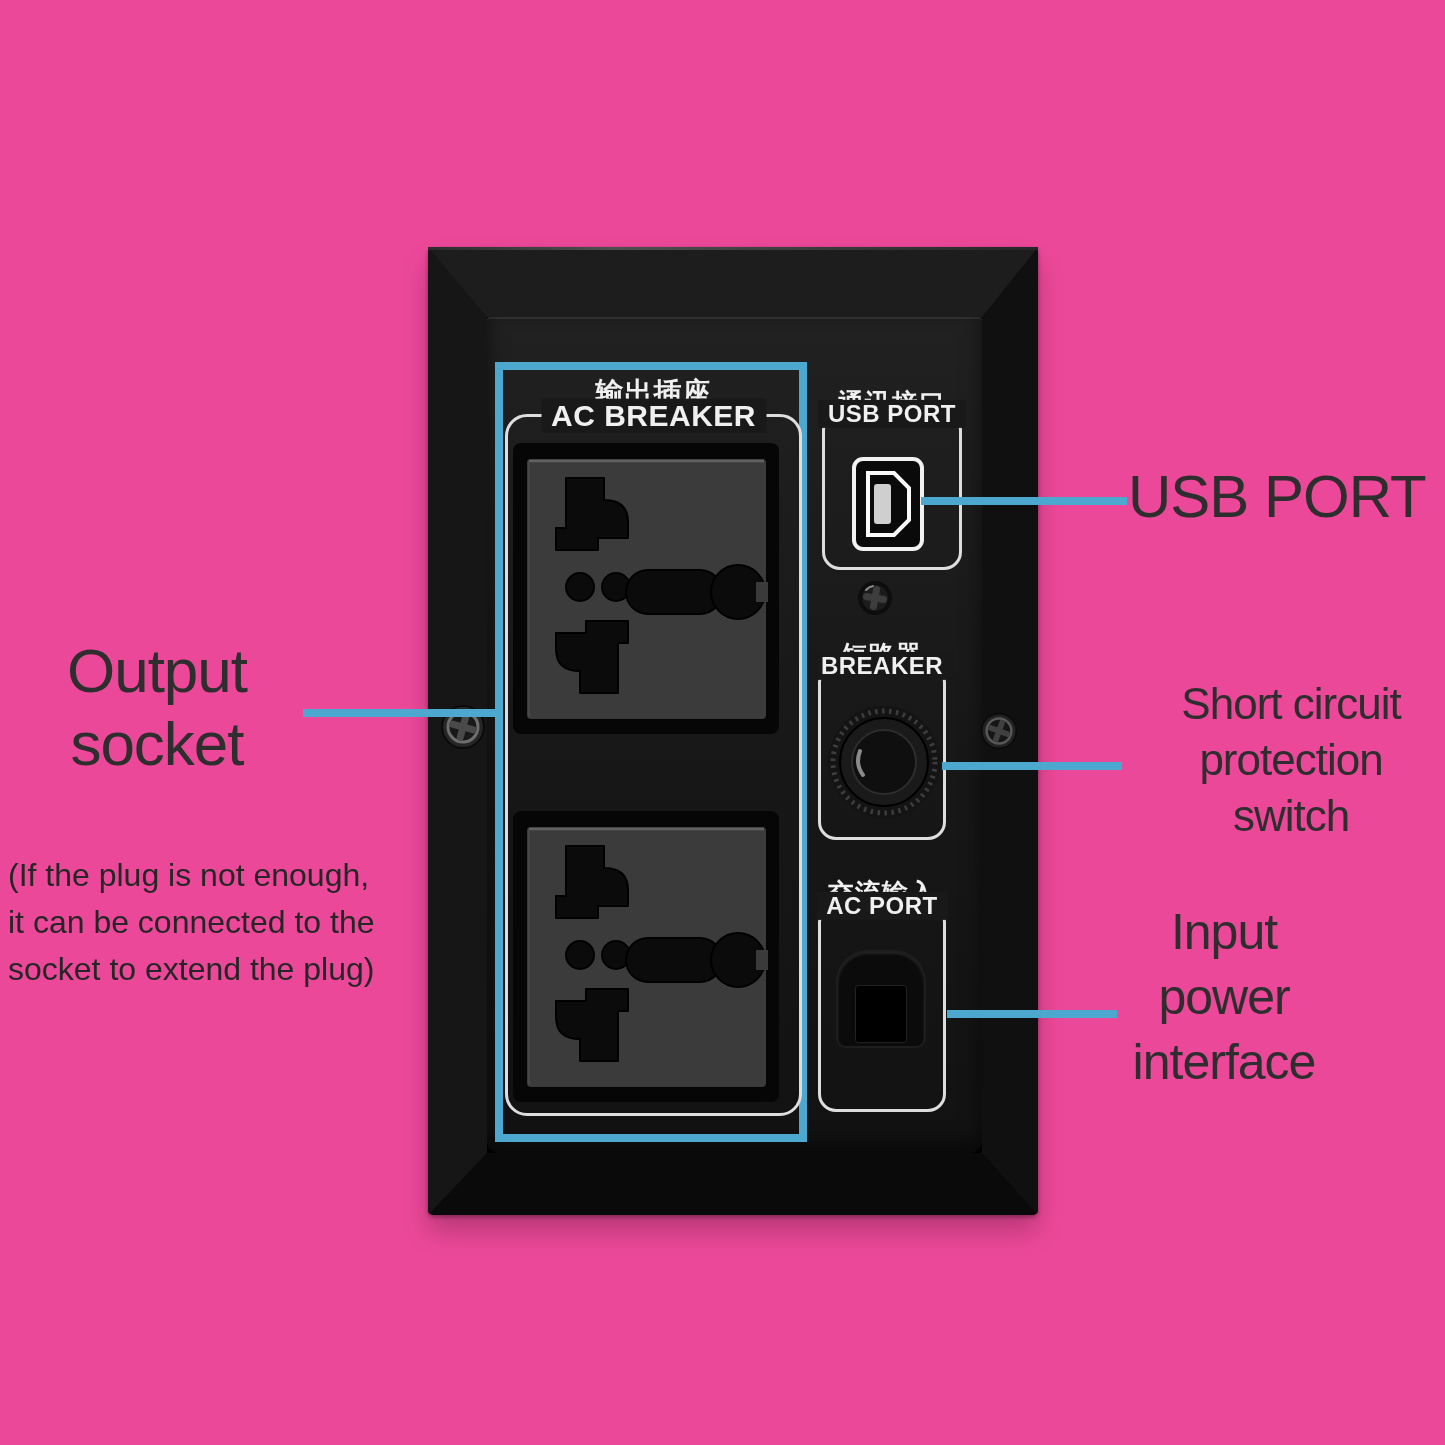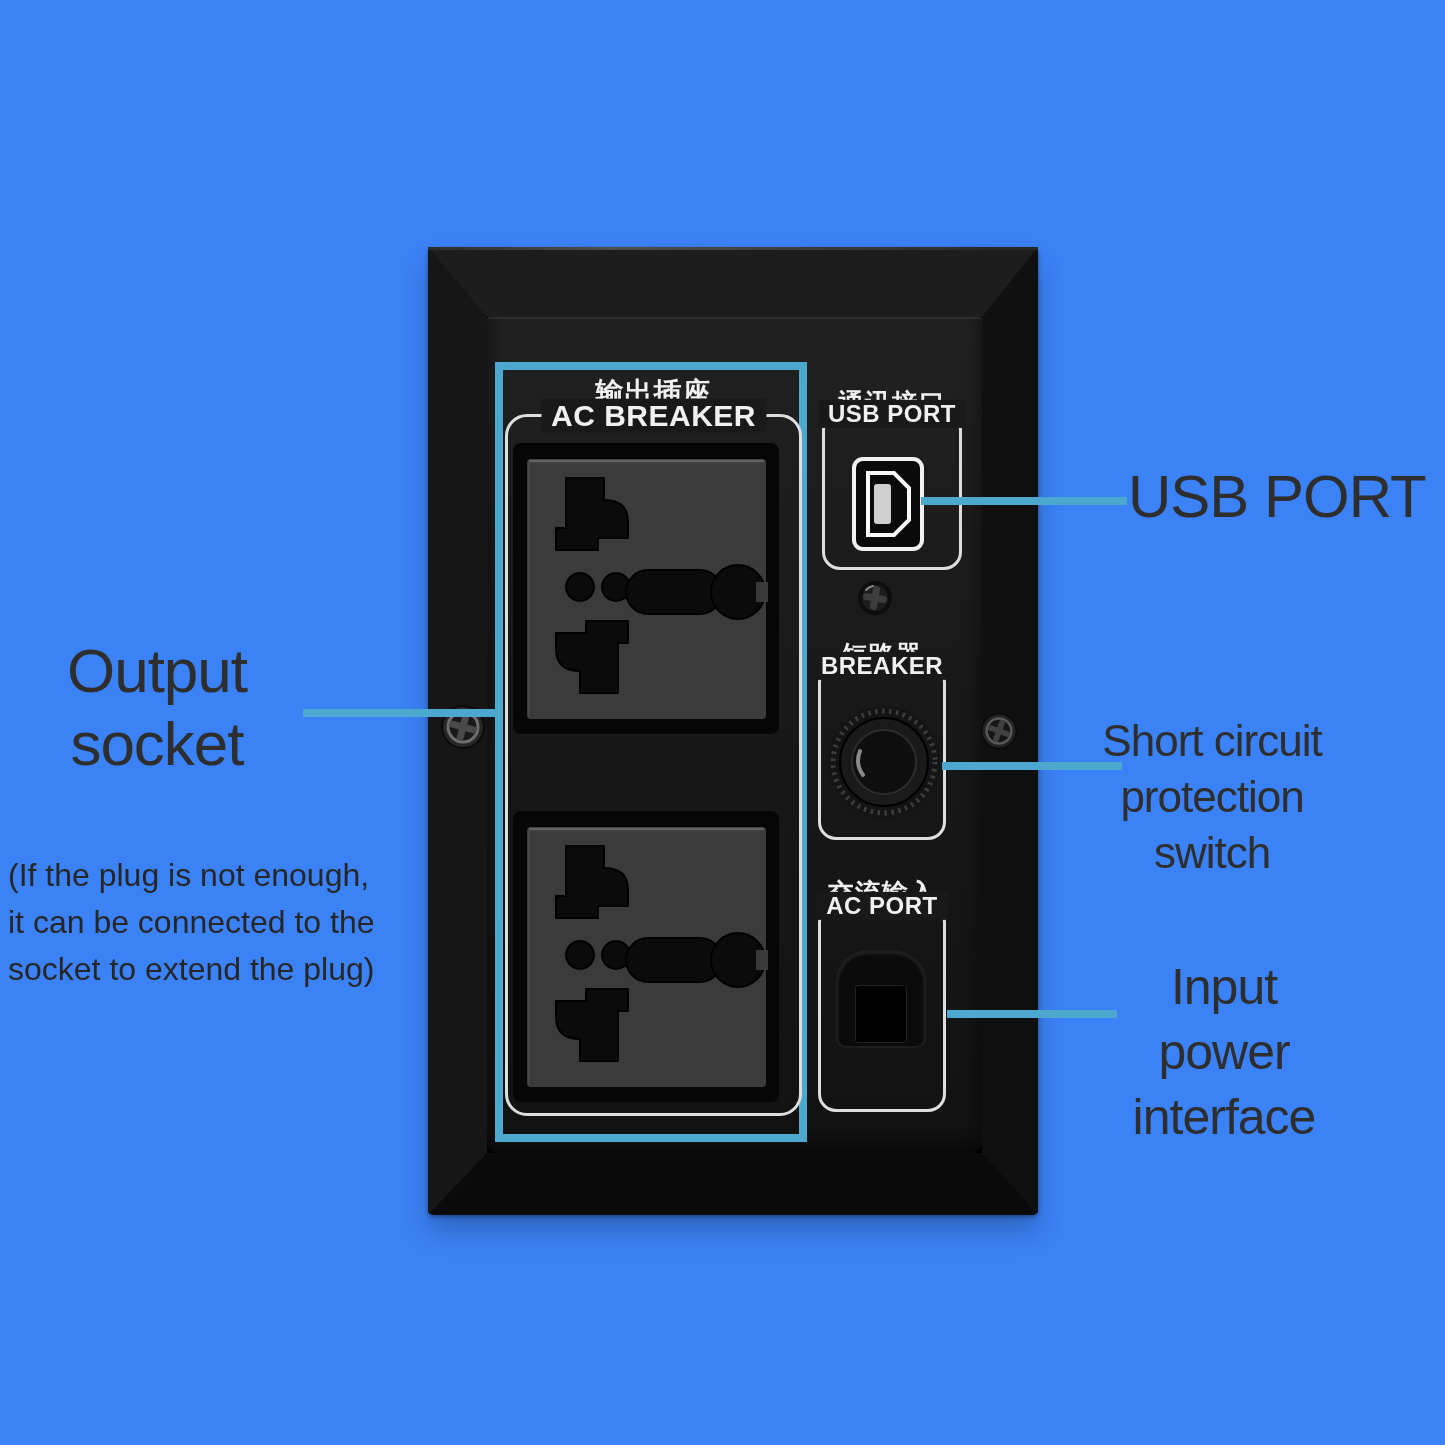--- a/index.html
+++ b/index.html
@@ -1,17 +1,17 @@
 <!DOCTYPE html>
 <html style="--accent: #4da8cf; --panel-label: #f0f0f0; --annotation: #2e2e2e;"><head>
 <meta charset="utf-8">
 <style>
   html,body{margin:0;padding:0;}
   .stage{
-    position:relative;width:1445px;height:1445px;background:#3b82f6;overflow:hidden;
+    position:relative;width:1445px;height:1445px;background:#ec4899;overflow:hidden;
     font-family:"Liberation Sans", sans-serif;
   }
   .abs{position:absolute;}
   .preline{white-space:pre-line;}
 
   
   .device{
     position:absolute;left:428px;top:247px;width:610px;height:968px;box-sizing:border-box;
     border-style:solid;border-width:70px 56px 62px 59px;
     border-color:#1d1d1d #101010 #0a0a0a #161616;
@@ -192,21 +192,21 @@
 
   <div class="abs ann ann-title preline" style="left:32px;top:634px;width:250px;">Output
 socket</div>
 
   <div class="abs ann-note preline" style="left:8px;top:852px;width:420px;">(If the plug is not enough,
 it can be connected to the
 socket to extend the plug)</div>
 
   <div class="abs ann ann-usb" style="left:1128px;top:462px;">USB PORT</div>
 
-  <div class="abs ann ann-mid preline" style="left:1077px;top:676px;width:270px;margin-top:37px;">Short circuit
+  <div class="abs ann ann-mid preline" style="left:1156px;top:676px;width:270px;">Short circuit
 protection
 switch</div>
 
-  <div class="abs ann ann-input preline" style="left:1094px;top:955px;width:260px;">Input
+  <div class="abs ann ann-input preline" style="left:1094px;top:900px;width:260px;">Input
 power
 interface</div>
 
 </div>
 
 </body></html>

